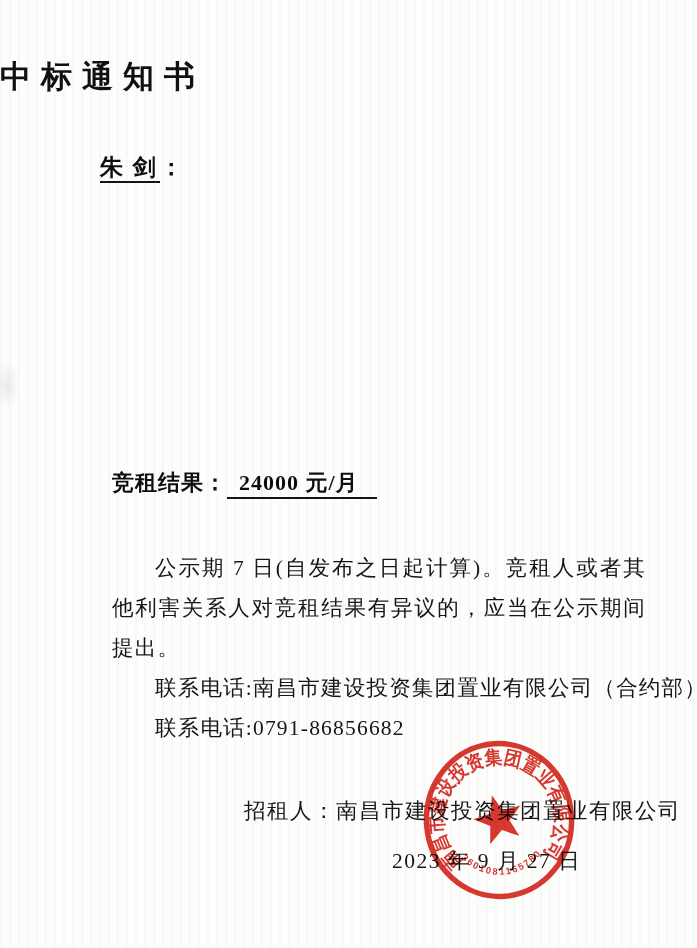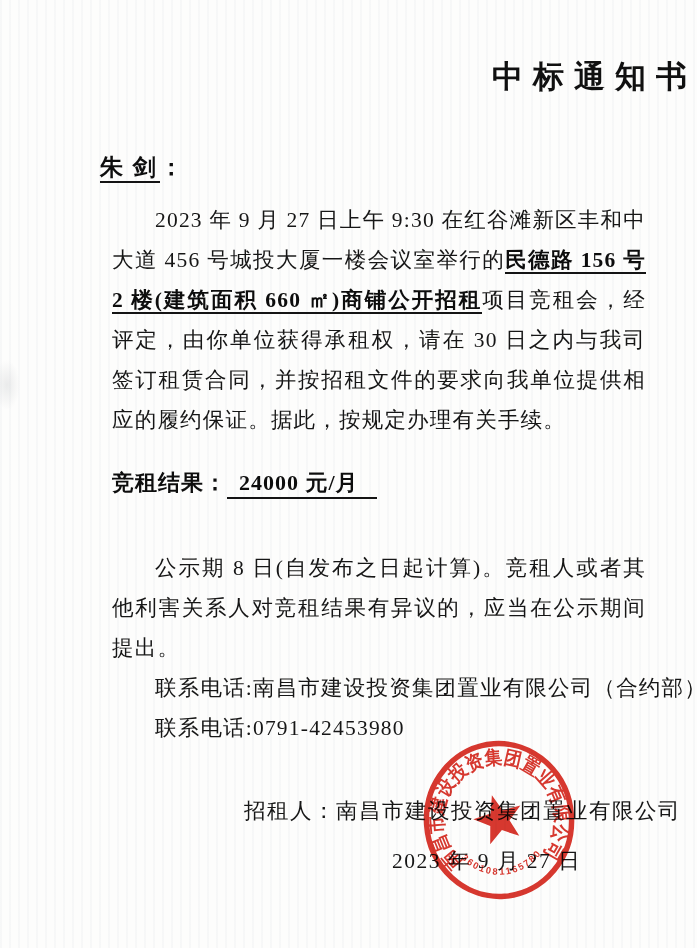--- a/index.html
+++ b/index.html
@@ -17,21 +17,21 @@
     color: #161616;
   }
   .smudge {
     position: absolute;
     left: -6px; top: 360px; width: 26px; height: 50px;
     background: radial-gradient(closest-side, rgba(185,188,192,0.28), rgba(185,188,192,0));
   }
   .doc-title {
     position: absolute;
     top: 56px; left: 0; right: 0;
-    text-align: right;
+    text-align: left;
     font-size: 31px;
     font-weight: 700;
     letter-spacing: 10px;
     color: #101010;
   }
   .salutation {
     position: absolute;
     top: 152px; left: 100px;
     font-size: 23px;
     font-weight: 700;
@@ -110,28 +110,27 @@
 <body>
 
 <div class="page">
 
   <div class="smudge"></div>
 
   <h1 class="doc-title">中标通知书</h1>
 
   <div class="salutation"><span class="name-underlined">朱 剑</span><span>：</span></div>
 
-  <p class="main-para"><span>2023 年 9 月 27 日上午 9:30 在红谷滩新区丰和中大道 456 号城投大厦一楼会议室举行的</span><span class="underlined-bold">民德路 156 号 2 楼(建筑面积 660 ㎡)商铺公开招租</span><span>项目竞租会，经评定，由你单位获得承租权，请在 30 日之内与我司签订租赁合同，并按招租文件的要求向我单位提供相应的履约保证。据此，按规定办理有关手续。</span></p>
 
   <p class="result-line"><span class="result-label">竞租结果：</span><span class="result-value">24000 元/月</span></p>
 
   <div class="second-block">
-    <p class="publicity-para">公示期 8 日(自发布之日起计算)。竞租人或者其他利害关系人对竞租结果有异议的，应当在公示期间提出。</p>
+    <p class="publicity-para">公示期 7 日(自发布之日起计算)。竞租人或者其他利害关系人对竞租结果有异议的，应当在公示期间提出。</p>
     <p class="supervisor-line">联系电话:南昌市建设投资集团置业有限公司（合约部）</p>
-    <p class="phone-line">联系电话:0791-42453980</p>
+    <p class="phone-line">联系电话:0791-86856682</p>
   </div>
 
   <div class="sig-company-line"><span>招租人：</span><span>南昌市建设投资集团置业有限公司</span></div>
 
   <div class="sig-date-line">2023 年 9 月 27 日</div>
 
   <div class="seal">
     <svg viewBox="0 0 200 208" xmlns="http://www.w3.org/2000/svg">
       <defs>
         <path id="sealTopArc" d="M 49.1,154.9 A 72,72 0 1 1 150.9,154.9" fill="none"></path>

